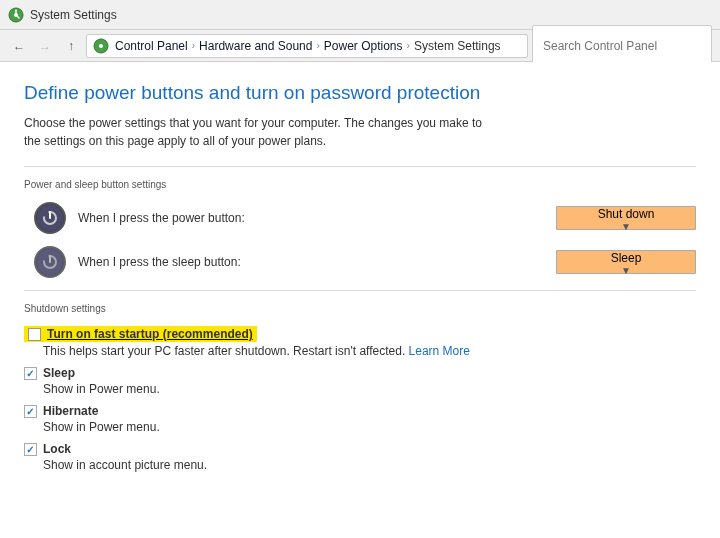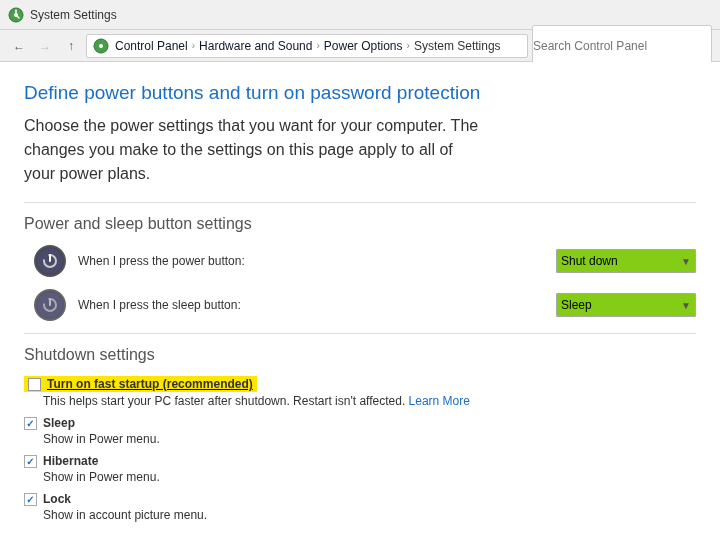--- a/index.html
+++ b/index.html
@@ -76,21 +76,21 @@
       color: #0f172a;
       cursor: pointer;
       text-decoration: none;
     }
     .breadcrumb-current { color: #333; }
     .search-box {
       width: 180px;
       height: 41px;
       border: 1px solid #ccc;
       border-radius: 2px;
-      padding: 0 0;
+      padding: 0 10px;
       font-size: 12px;
     }
 
     
     .main-content {
       display: flex;
       height: calc(538px - 62px);
     }
 
     
@@ -102,35 +102,35 @@
     }
 
     .page-title {
       font-size: 19px;
       font-weight: 300;
       color: #1a6fc4;
       margin-bottom: 10px;
     }
 
     .page-description {
-      font-size: 16px;
+      font-size: 12px;
       color: #333;
       margin-bottom: 16px;
       line-height: 1.5;
       max-width: 460px;
     }
 
     .section-divider {
       border: none;
       border-top: 1px solid #ddd;
       margin: 12px 0;
     }
 
     .section-label {
-      font-size: 16px;
+      font-size: 10px;
       color: #555;
       margin-bottom: 12px;
     }
 
     
     .button-settings {
       margin-bottom: 8px;
     }
 
     .button-row {
@@ -164,29 +164,30 @@
     .button-label {
       flex: 1;
       font-size: 12px;
       color: #333;
     }
 
     .dropdown {
       width: 140px;
       height: 24px;
       border: 1px solid #aaa;
-      background: #84cc16;
+      background: #fdba74;
       font-size: 12px;
       padding: 0 4px;
       cursor: pointer;
       display: flex;
       align-items: center;
       justify-content: space-between;
       border-radius: 1px;
       position: relative;
+      flex-direction: column;
     }
 
     .dropdown-arrow {
       font-size: 10px;
       color: #555;
     }
 
     
     .shutdown-section {
       margin-top: 4px;

